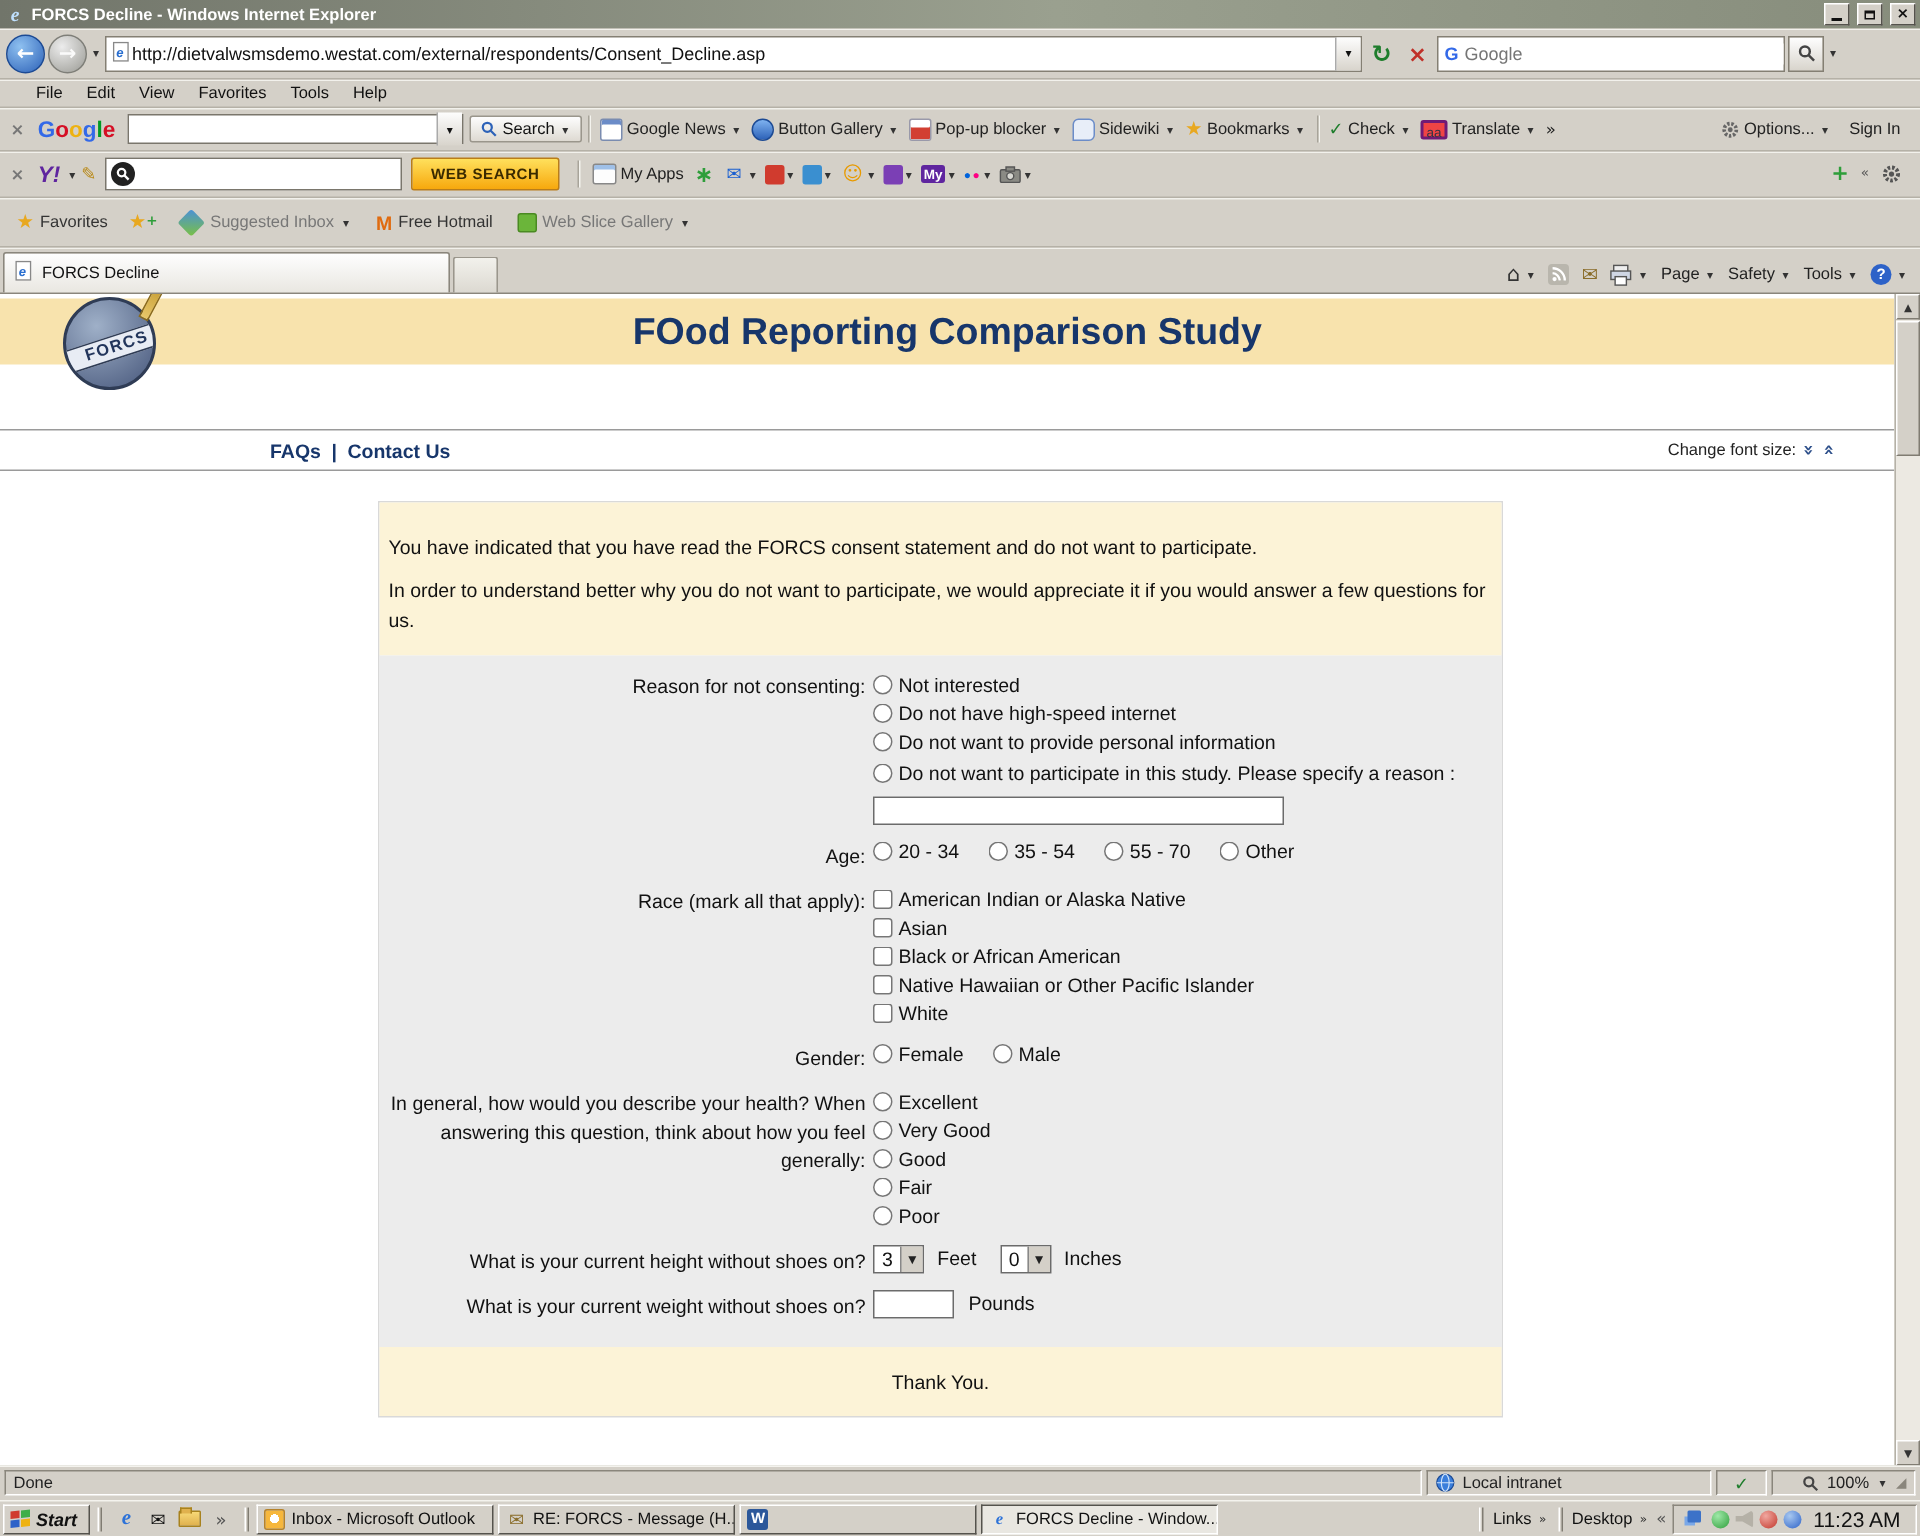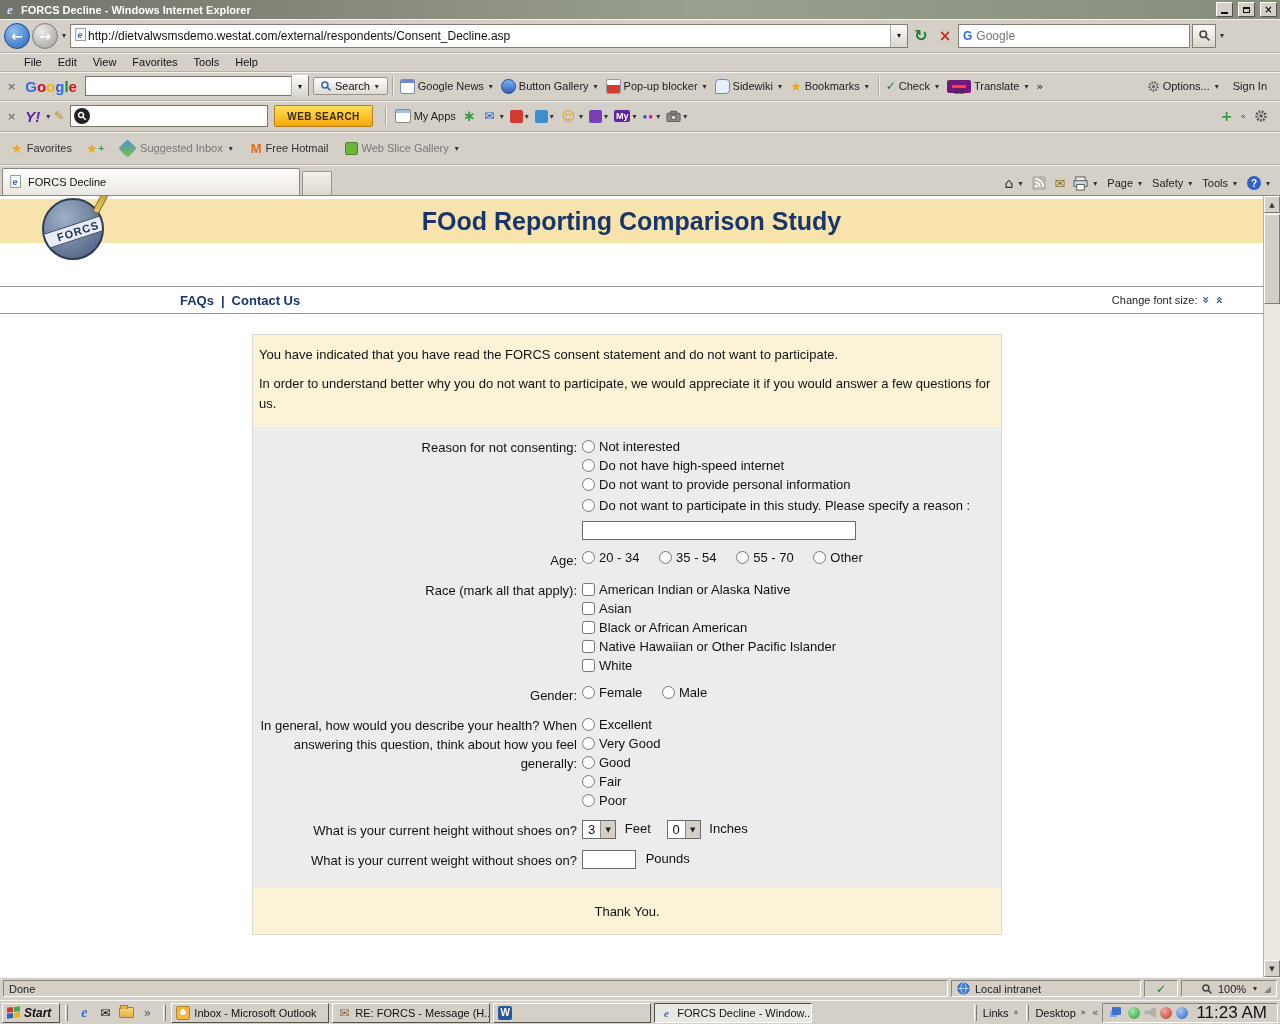--- a/index.html
+++ b/index.html
@@ -46,21 +46,21 @@
   .glogo span:nth-child(3){color:#eeb211}.glogo span:nth-child(4){color:#3369e8}
   .glogo span:nth-child(5){color:#009925}.glogo span:nth-child(6){color:#d50f25}
   .gsearchfield{width:224px;height:20px;background:#fff;border:1px solid #7a766c;margin:0 4px;display:flex;align-items:center;justify-content:flex-end}
   .gsearchbtn{display:inline-flex;align-items:center;gap:3px;padding:2px 6px;border:1px solid #9a968c;background:linear-gradient(#fdfdfd,#dedad2);border-radius:2px}
   .ic-news{background:#fff;border:1px solid #7a8cb0;box-shadow:inset 0 3px 0 #6b8cc8}
   .ic-gallery{background:linear-gradient(#7eb2f0,#2d62b8);border-radius:50%;border:1px solid #1c4a94}
   .ic-popup{background:#fff;border:1px solid #99a;box-shadow:inset 0 -8px 0 #d23f32}
   .ic-sidewiki{background:#e8eef8;border:1px solid #6b8cc8;border-radius:4px 4px 4px 0}
   .star{color:#e8a820;font-size:13px}
   .ckmark{color:#1e7d2c;font-weight:bold;font-size:12px}
-  .ic-translate{font-size:9px;border:5px solid #701a75;background:#ef4444;padding:0 2px;height:13px;line-height:12px;width:auto;color:#334}
+  .ic-translate{font-size:9px;border:2px solid #701a75;background:#ef4444;padding:0 2px;height:13px;line-height:12px;width:auto;color:#334}
   .gright{margin-left:auto;display:flex;align-items:center;gap:6px;padding-right:8px}
   
   .ybar{top:101px;height:31px;padding:0 2px;gap:2px}
   .ylogo{color:#5f259f;font-weight:bold;font-size:15px;font-style:italic;margin:0 2px}
   .ypencil{color:#b98a1a;font-size:12px}
   .ysearch{width:198px;height:22px;background:#fff;border:1px solid #7a766c;display:flex;align-items:center;gap:4px;padding-left:3px;margin:0 4px}
   .ymag{width:16px;height:16px;border-radius:50%;background:#222;display:flex;align-items:center;justify-content:center;flex:0 0 auto}
   .ybtn{height:22px;padding:0 12px;display:inline-flex;align-items:center;background:linear-gradient(#ffe05c,#f7a80d);border:1px solid #b97d1a;font-weight:bold;font-size:10px;color:#3a2a00;letter-spacing:0.4px;border-radius:2px;margin-right:6px}
   .ic-winpencil{width:16px;height:14px;background:#fdfdfd;border:1px solid #888;box-shadow:inset 0 3px 0 #9fc0e8}
   .ygrp{display:inline-flex;align-items:center;margin:0 1px}
@@ -104,21 +104,21 @@
   .logo-pencil{position:absolute;right:6px;top:-6px;width:7px;height:22px;background:linear-gradient(#caa23a,#e8c76a);transform:rotate(28deg);border:1px solid #8a6a1c}
   .navband{margin-top:43px;height:28px;border-top:1px solid #9a9a9a;border-bottom:1px solid #9a9a9a;display:flex;align-items:center;justify-content:space-between;padding:0 40px 0 180px}
   .navlinks{display:flex;align-items:center;gap:7px}
   .navlinks a{color:#17366b;font-weight:bold;font-size:13px;cursor:pointer}
   .navsep{color:#17366b;font-weight:bold;font-size:13px}
   .fontsize{display:flex;align-items:center;gap:5px;font-size:11px;color:#222}
   .chev{color:#2d4f8a;font-weight:bold;display:inline-block;font-size:12px;line-height:10px}
   .chev.down{transform:rotate(90deg)}
   .chev.up{transform:rotate(-90deg)}
   .main{width:750px;margin:20px 0 0 252px;border:1px solid #d9d9d9}
-  .introbox{background:#fcf3d7;padding:10px 6px 13px 6px}
+  .introbox{background:#fcf3d7;padding:20px 6px 13px 6px}
   .introbox p{font-size:13px;color:#111;line-height:20px}
   .introbox p + p{margin-top:9px}
   .formbox{background:#ececec;padding:10px 0 8px 0;font-size:13px}
   .frow{display:flex;margin-bottom:10px}
   .flabel{width:324px;min-width:324px;text-align:right;font-size:13px;color:#111;line-height:19px;padding-top:1px}
   .fctrl{padding-left:5px;font-size:13px;color:#111}
   .opt{line-height:19px}
   .opt input,.iopt input{vertical-align:-2px;margin:0 4px 0 0}
   .iopt{margin-right:16px;white-space:nowrap}
   .wrapopt{width:400px;line-height:23px}
@@ -163,21 +163,21 @@
   .tb-msg{color:#8a6d2a;font-size:12px}
   .tbright{margin-left:auto;display:flex;align-items:center;gap:4px}
   .tbtool{display:flex;align-items:center;gap:3px;font-size:11px;color:#111}
   .tray{border:1px solid;border-color:#8a867c #fff #fff #8a867c;height:20px;display:flex;align-items:center;gap:4px;padding:0 6px}
   .trayico{width:12px;height:12px;border-radius:3px;flex:0 0 auto}
   .tr-net{background:#3c72c8;box-shadow:-3px 3px 0 -1px #7aa8e8;border-radius:1px;width:9px;height:8px;margin:0 3px 3px 3px}
   .tr-green{background:radial-gradient(circle at 35% 30%,#9fe8a8,#2e9e3a);border-radius:50%}
   .tr-red{background:radial-gradient(circle at 35% 30%,#f0a8a0,#c2362a);border-radius:50%}
   .tr-blue{background:radial-gradient(circle at 35% 30%,#a8c8f0,#2d62c8);border-radius:50%}
   .tr-vol{background:#b5b1a7;clip-path:polygon(0 35%,40% 35%,100% 0,100% 100%,40% 65%,0 65%)}
-  .time{font-size:17px;padding:0 4px}
+  .time{font-size:14px;padding:0 4px}
   .dim{color:#555}
 </style>
 </head>
 <body>
 
 <div id="screen">
 
   <div class="titlebar">
     <span class="tb-ie ifont">e</span>
     <span class="tb-title">FORCS Decline - Windows Internet Explorer</span>

